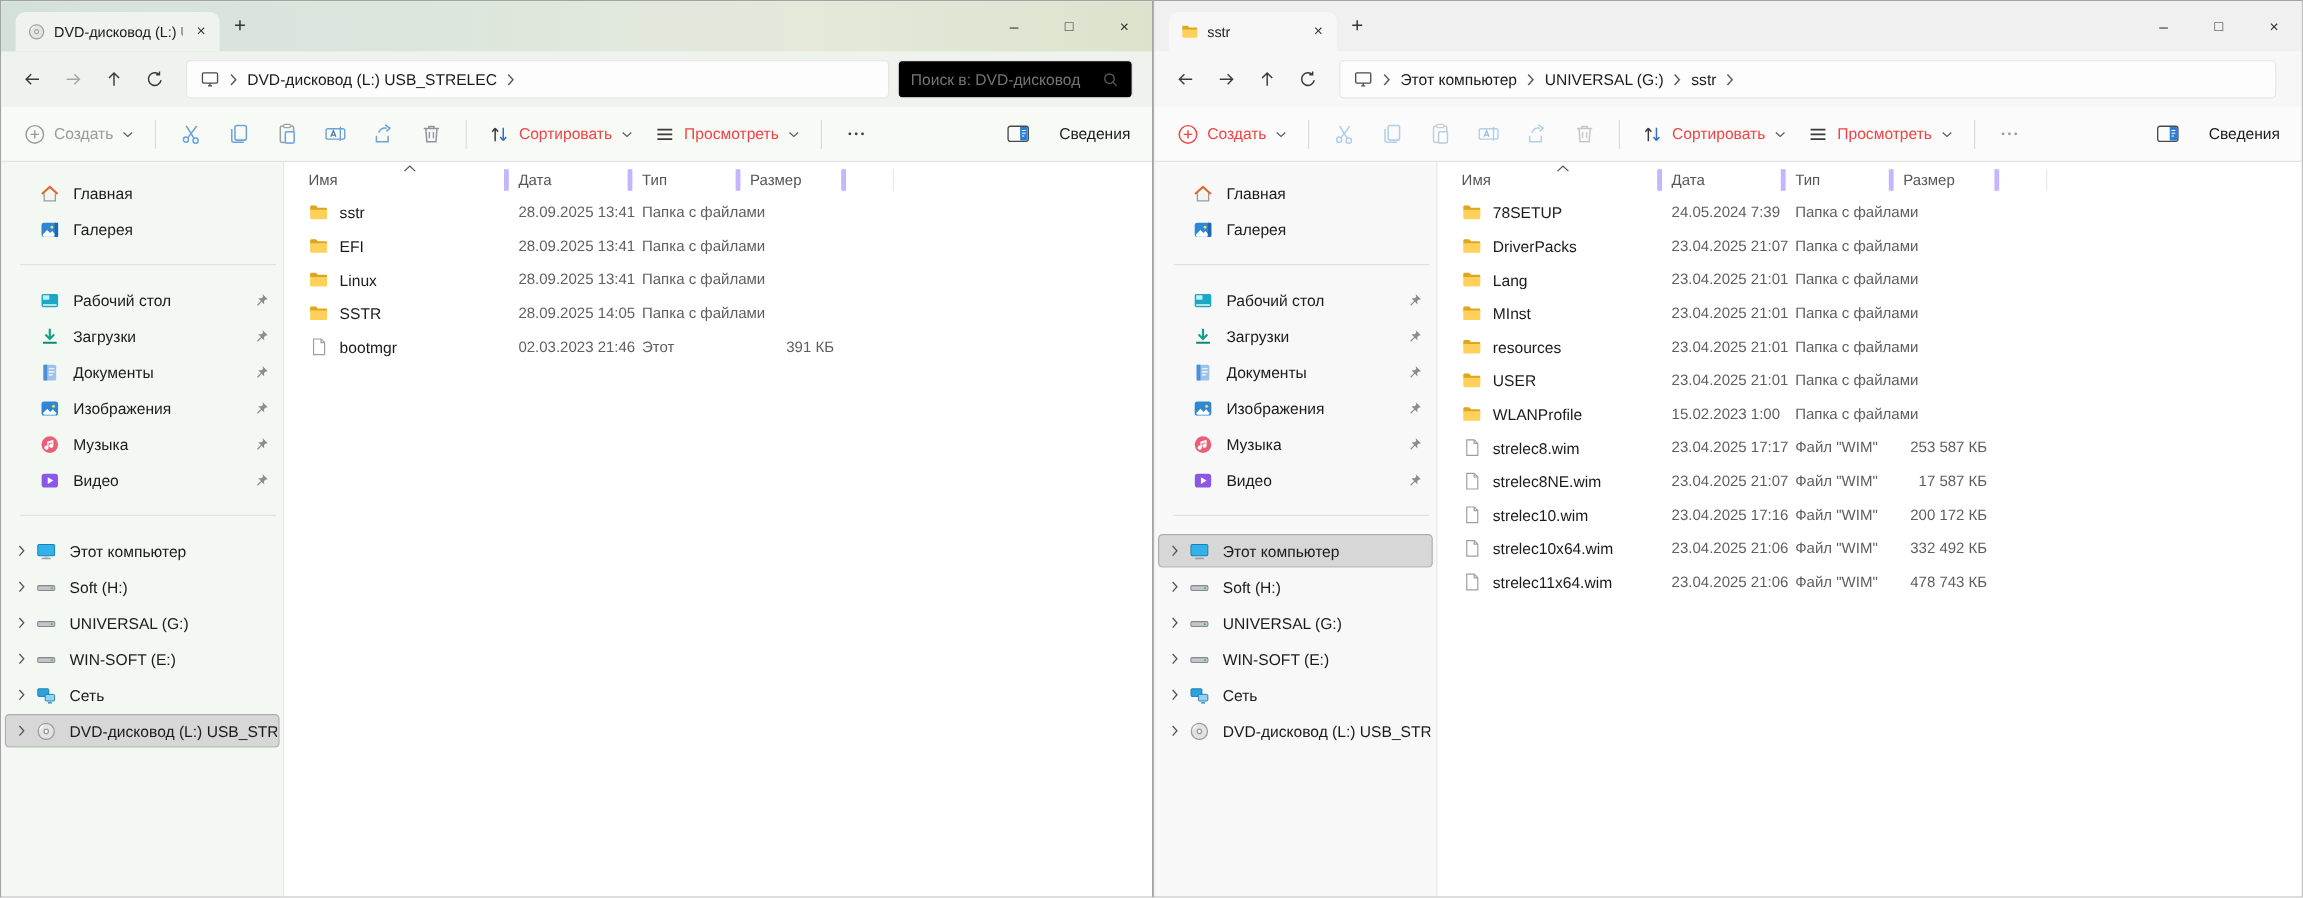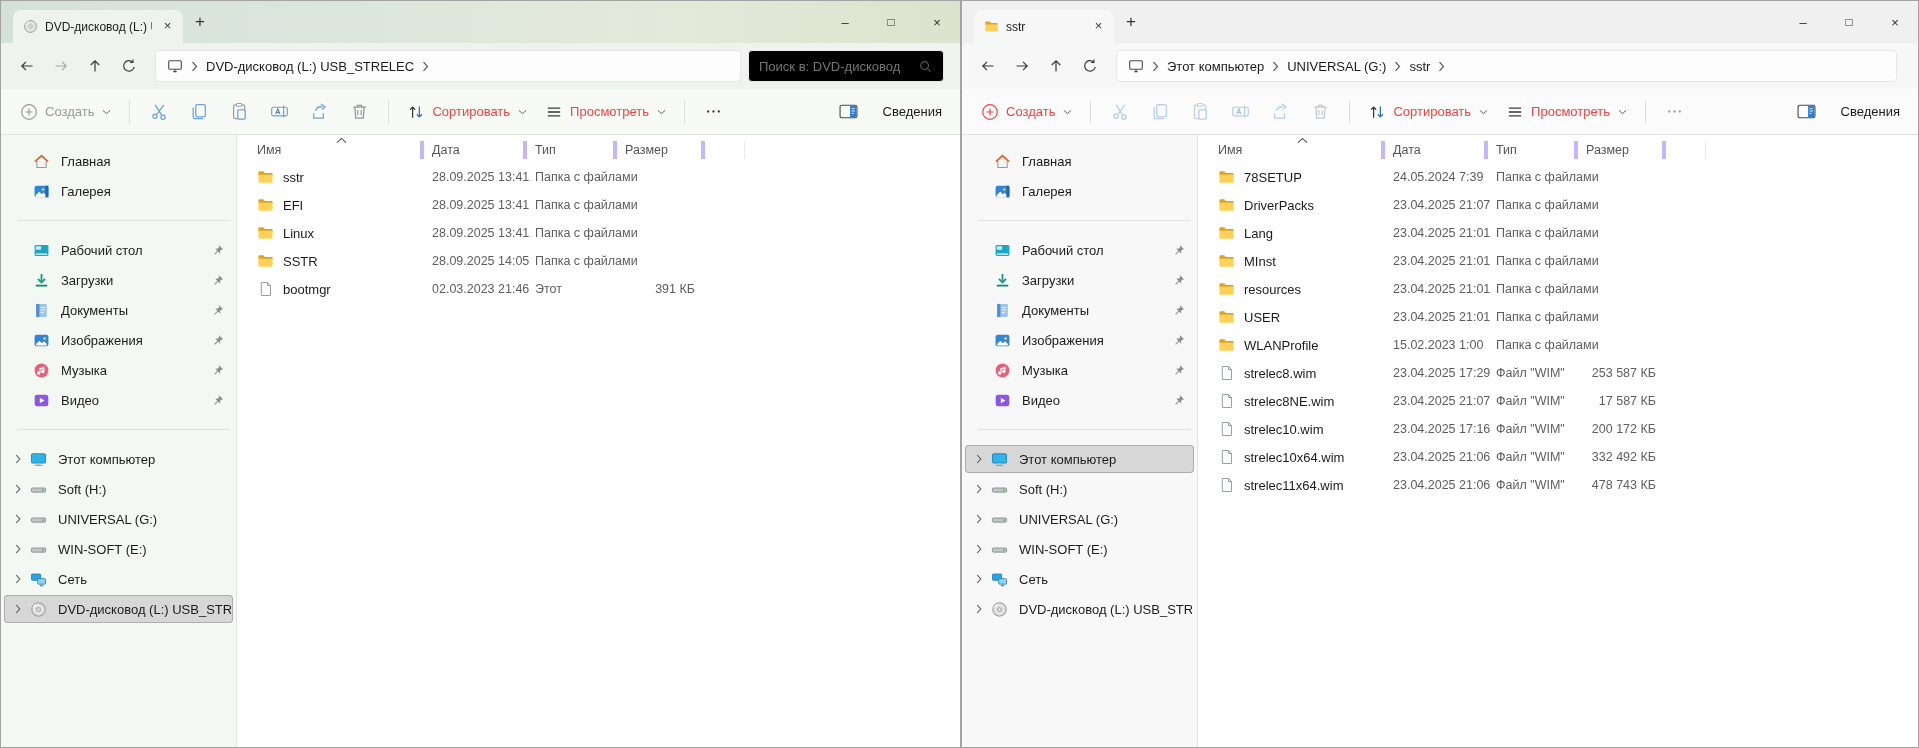--- a/index.html
+++ b/index.html
@@ -1087,21 +1087,21 @@
         <div class="fl-row">
           <span class="cell-name">
             <span class="icon ">
               <svg viewBox="0 0 16 16">
                 <path d="M3.8 1.5h6.2l3 3v10H3.8z" fill="#fff" stroke="#9aa0a6"></path>
                 <path d="M10 1.5v3h3" fill="none" stroke="#9aa0a6"></path>
               </svg>
             </span>
             <span>strelec8.wim</span>
           </span>
-          <span class="cell-date">23.04.2025 17:29</span>
+          <span class="cell-date">23.04.2025 17:17</span>
           <span class="cell-type">Файл "WIM"</span>
           <span class="cell-size">253 587 КБ</span>
           <span></span>
         </div>
         <div class="fl-row">
           <span class="cell-name">
             <span class="icon ">
               <svg viewBox="0 0 16 16">
                 <path d="M3.8 1.5h6.2l3 3v10H3.8z" fill="#fff" stroke="#9aa0a6"></path>
                 <path d="M10 1.5v3h3" fill="none" stroke="#9aa0a6"></path>

